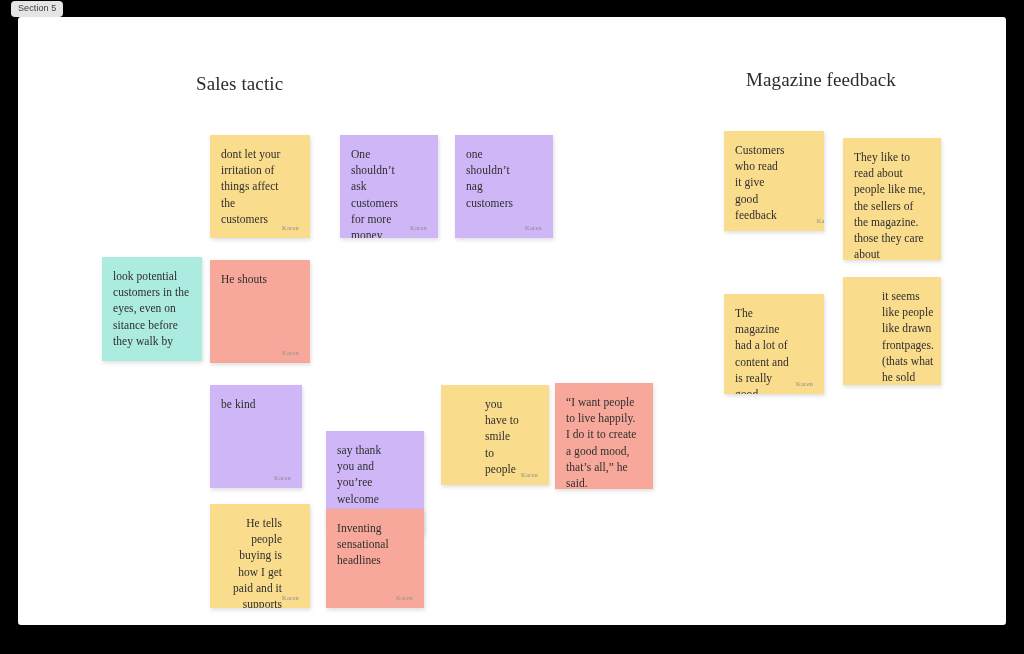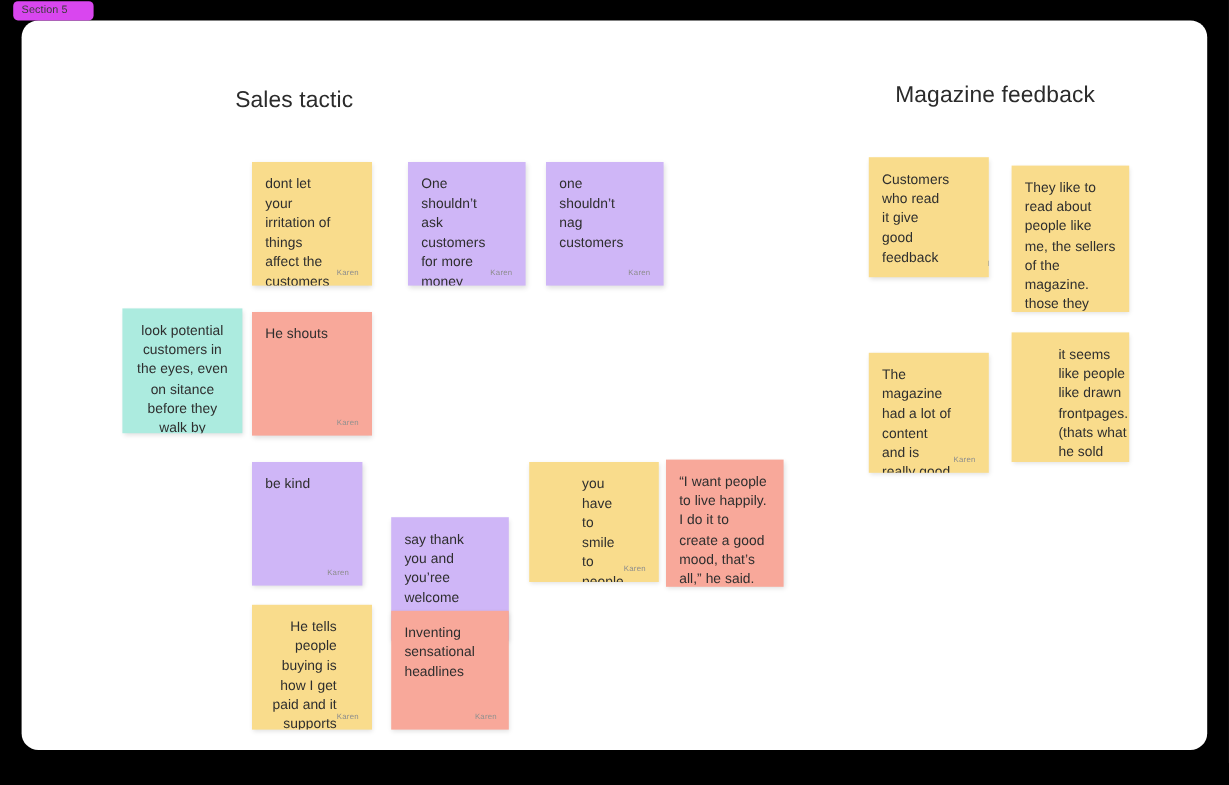--- a/index.html
+++ b/index.html
@@ -14,42 +14,43 @@
     overflow: hidden;
     font-family: "Liberation Sans", sans-serif;
     -webkit-font-smoothing: antialiased;
   }
 
   
   .section-tab {
     position: absolute;
     left: 11px;
     top: 1px;
-    background: #d946ef;
+    background: #e5e5e5;
     color: #3c3c3c;
     font-size: 9px;
     line-height: 13px;
-    padding: 1px 22px 2px 7px;
+    padding: 1px 7px 2px 7px;
     border-radius: 4px;
     letter-spacing: 0.1px;
     z-index: 5;
     white-space: nowrap;
   }
 
   
   .board {
     position: absolute;
     left: 18px;
     top: 17px;
     width: 988px;
     height: 608px;
     background: #ffffff;
-    border-radius: 14px;
+    border-radius: 3px;
     box-shadow: 0 2px 5px rgba(0,0,0,0.35);
     overflow: hidden;
+    font-family: Liberation Serif, serif;
   }
 
   
   .col-title {
     position: absolute;
     color: #2b2b2b;
     font-size: 19px;
     font-weight: 400;
     letter-spacing: 0.1px;
     white-space: nowrap;
@@ -79,21 +80,21 @@
     color: #8d8d8d;
     font-size: 6.5px;
     line-height: 9px;
     letter-spacing: 0.2px;
     margin-top: auto;
     padding-top: 4px;
   }
   .note.c-yellow { background: #f9dc8c; }
   .note.c-purple { background: #cfb6f7; }
   .note.c-red    { background: #f8a89a; }
-  .note.c-teal   { background: #acebdf; text-align: center; }
+  .note.c-teal   { background: #acebdf; }
   .note.c-red .note-author,
   .note.c-teal .note-author { color: #91918f; }
 </style>
 </head>
 <body>
 
 <div class="section-tab">Section 5</div>
 
 <div class="board">
   <div class="col-title sales">Sales tactic</div>

